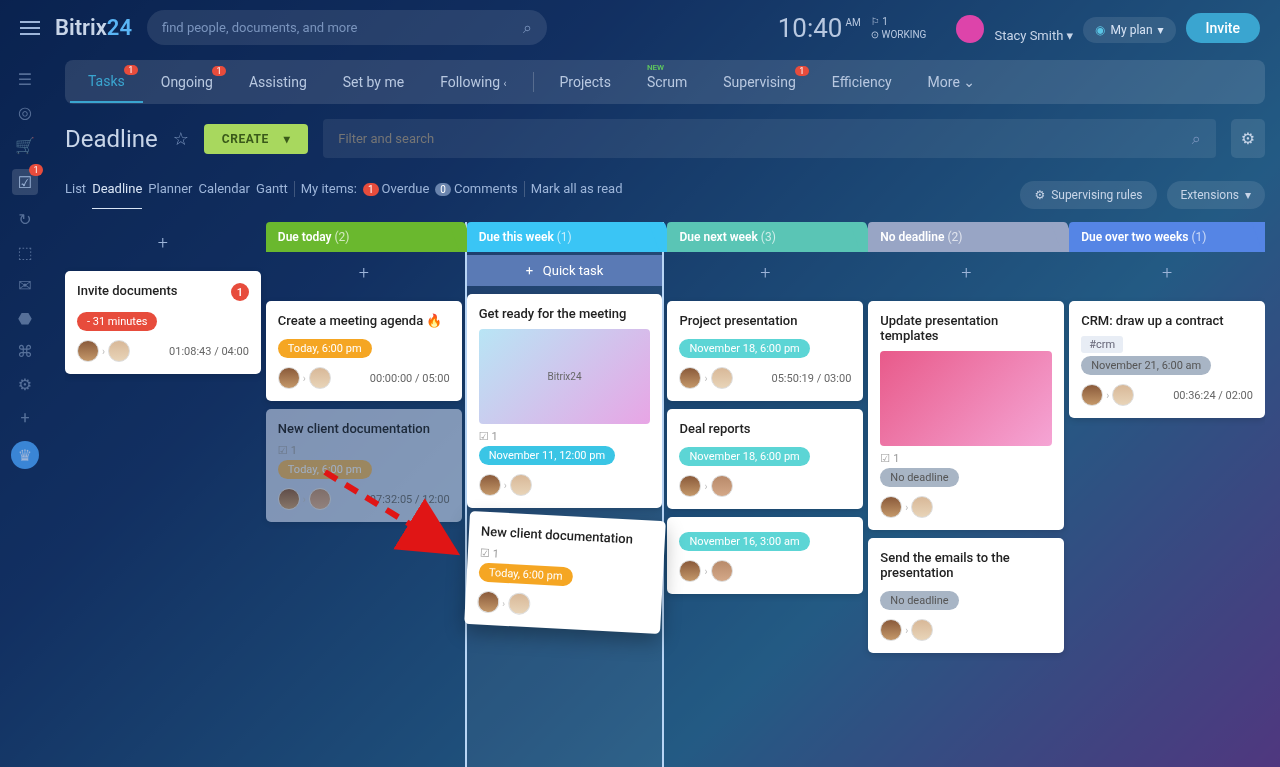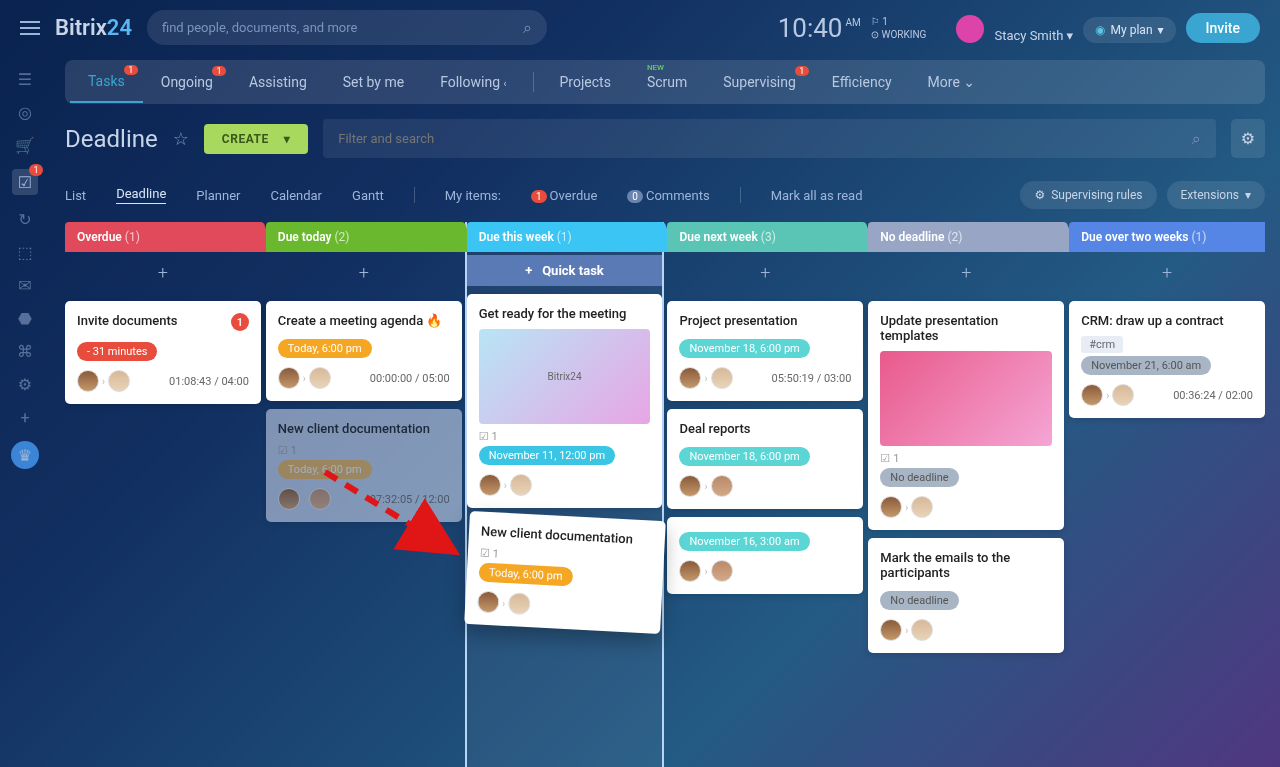--- a/index.html
+++ b/index.html
@@ -33,40 +33,40 @@
 .tab.active{color:#3aa5d0;border-bottom:2px solid #3aa5d0}
 .tab-badge{position:absolute;top:4px;right:5px;background:#e74c3c;color:#fff;font-size:9px;border-radius:8px;padding:0 4px;min-width:14px;text-align:center}
 .tab.new::before{content:"NEW";position:absolute;top:1px;font-size:8px;color:#5ec55e;font-weight:600}
 .page-header{display:flex;align-items:center;gap:15px;padding:15px 0}
 .page-title{font-size:24px;color:#c8d5e8;font-weight:400}
 .star{color:#7a94bd;font-size:18px}
 .create-btn{background:#a8d85e;padding:8px 18px;border-radius:4px;color:#3a5a1a;font-size:12px;font-weight:700;letter-spacing:0.5px;display:flex;align-items:center;gap:15px}
 .filter-search{flex:1;background:rgba(255,255,255,0.08);border-radius:4px;padding:10px 15px;display:flex;align-items:center}
 .filter-search input{flex:1;background:none;border:none;color:#9db5d9;font-size:13px;outline:none}
 .gear-btn{background:rgba(255,255,255,0.1);padding:10px;border-radius:5px;color:#c8d5e8}
-.view-bar{display:flex;align-items:center;gap:30px;padding:8px 0;color:#9db5d9;font-size:13px}
+.view-bar{display:flex;gap:6px;padding:8px 0;color:#9db5d9;font-size:13px}
 .view-tab{cursor:pointer}
 .view-tab.active{color:#d8e4f5;border-bottom:1px solid #d8e4f5;padding-bottom:2px}
 .vdiv{width:1px;height:16px;background:rgba(255,255,255,0.2)}
 .count-badge{background:#e74c3c;color:#fff;font-size:10px;border-radius:8px;padding:1px 5px;margin-right:3px}
 .count-badge.gray{background:#6a84ad}
 .right-btns{margin-left:auto;display:flex;gap:10px}
 .pill-btn{background:rgba(255,255,255,0.1);padding:7px 14px;border-radius:16px;font-size:12px;color:#c8d5e8;display:flex;align-items:center;gap:6px}
 .board{display:flex;gap:5px;flex:1;overflow:hidden;margin-top:5px}
 .column{flex:1;min-width:0;display:flex;flex-direction:column}
 .col-header{padding:8px 12px;font-size:12px;font-weight:600;color:#fff;border-radius:4px 4px 0 0;position:relative}
 .col-header .cnt{opacity:0.7;font-weight:400}
 .col-header::after{content:"";position:absolute;right:-8px;top:0;bottom:0;width:16px;background:inherit;transform:skewX(20deg);border-radius:0 3px 3px 0}
 .col-overdue{background:#e04a5a}
 .col-today{background:#6ab82e}
 .col-week{background:#3ac5f5}
 .col-next{background:#5ac5b5}
 .col-nodl{background:#98a5c5}
 .col-over2{background:#5585e5}
-.quick-task{background:#5a7ab5;padding:8px;text-align:center;color:#fff;font-size:13px;margin-top:3px;font-weight:700;cursor:pointer}
+.quick-task{background:#5a7ab5;padding:8px;text-align:center;color:#fff;font-size:13px;margin-top:3px;font-weight:400;cursor:pointer}
 .add-btn{text-align:center;padding:10px;color:#9db5d9;font-size:18px;cursor:pointer;font-weight:300}
 .card{background:#fff;border-radius:5px;padding:12px;margin-top:8px;box-shadow:0 2px 6px rgba(0,0,0,0.15);font-size:13px;color:#333}
 .card.dim{opacity:0.65;background:rgba(215,225,245,0.85)}
 .card-title{font-weight:500;margin-bottom:8px;color:#222;display:flex;justify-content:space-between;align-items:flex-start}
 .pill{display:inline-block;border-radius:12px;padding:3px 10px;font-size:11px;color:#fff;margin:3px 0}
 .pill.red{background:#e74c3c}
 .pill.orange{background:#f5a623}
 .pill.cyan{background:#3ac5e5}
 .pill.cyan-lt{background:#5cd5d5}
 .pill.gray{background:#a8b5c5;color:#555}
@@ -183,21 +183,20 @@
               <span>⚙</span>
               <span>Supervising rules</span>
             </div>
           <div class="pill-btn"><span>Extensions</span> ▾</div>
         </div>
       </div>
 
       <div class="board">
 
         <div class="column">
-          <div class="col-header col-overdue"><span>Overdue</span> <span class="cnt">(1)</span></div>
           <div class="add-btn">+</div>
           <div class="card">
             <div class="card-title">
                 <span>Invite documents</span>
                 <span class="red-circle">1</span>
               </div>
             <span class="pill red">- 31 minutes</span>
             <div class="avatars">
                 <span class="av av1"></span>
                 <span class="arrow">›</span>
@@ -314,21 +313,21 @@
             <div class="checklist">☑ <span>1</span></div>
             <span class="pill gray">No deadline</span>
             <div class="avatars">
                 <span class="av av1"></span>
                 <span class="arrow">›</span>
                 <span class="av av2"></span>
               </div>
           </div>
           <div class="card">
             <div class="card-title">
-                <span>Mark the emails to the participants</span>
+                <span>Send the emails to the presentation</span>
               </div>
             <span class="pill gray">No deadline</span>
             <div class="avatars">
                 <span class="av av1"></span>
                 <span class="arrow">›</span>
                 <span class="av av2"></span>
               </div>
           </div>
         </div>
 

